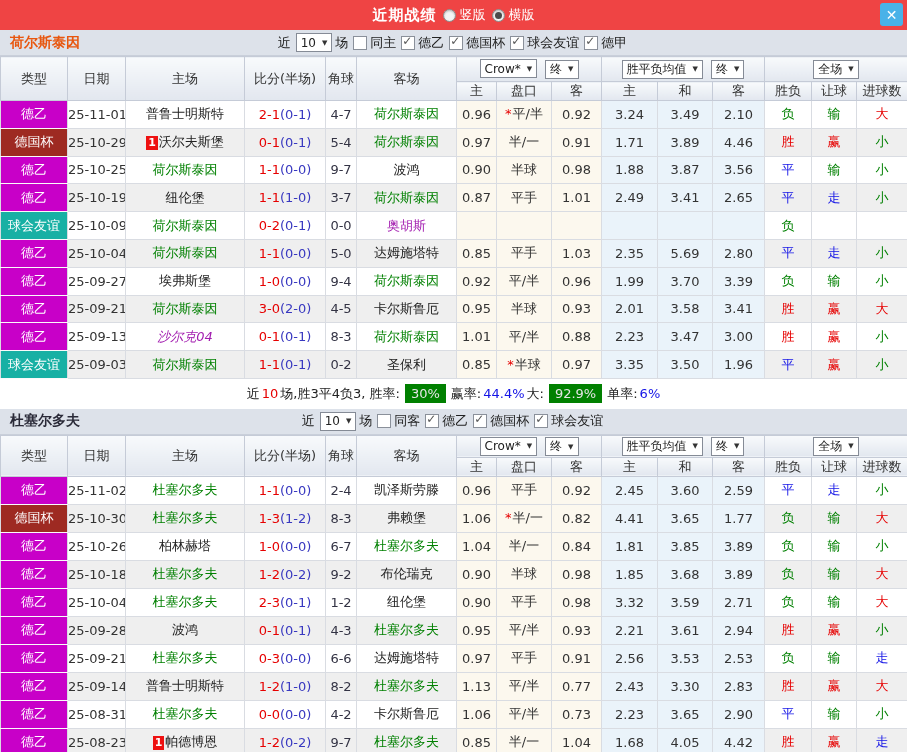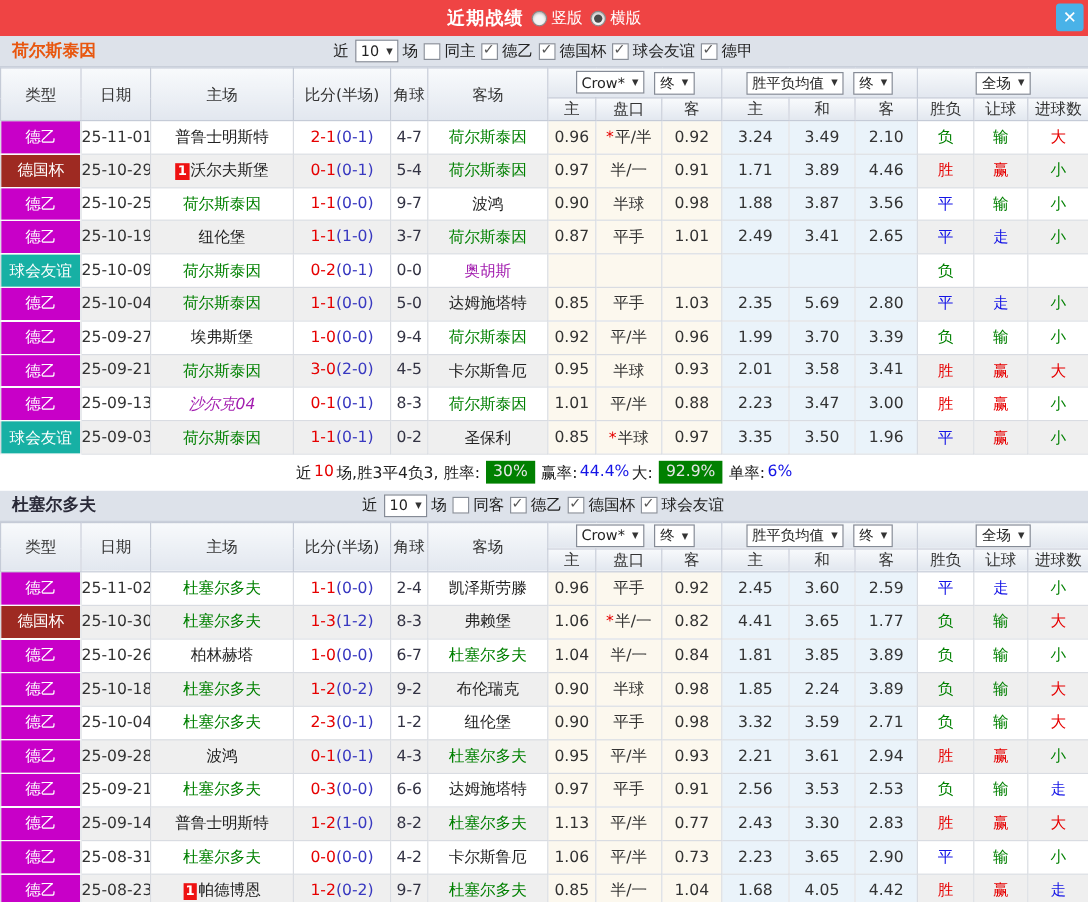--- a/index.html
+++ b/index.html
@@ -453,21 +453,21 @@
             <td class="type" style="background: rgb(200, 0, 200);">德乙</td>
             <td class="lf">25-10-18</td>
             <td class="lf"><span style="color: rgb(0, 128, 0);">杜塞尔多夫</span></td>
             <td class="lf"><span class="ft">1-2</span><span class="ht">(0-2)</span></td>
             <td class="lf corner">9-2</td>
             <td class="lf"><span style="color: rgb(34, 34, 34);">布伦瑞克</span></td>
             <td class="crow">0.90</td>
             <td class="crow"><span>半球</span></td>
             <td class="crow">0.98</td>
             <td class="mean">1.85</td>
-            <td class="mean">2.24</td>
+            <td class="mean">3.68</td>
             <td class="mean">3.89</td>
             <td class="res" style="color: rgb(0, 128, 0);">负</td>
             <td class="res" style="color: rgb(0, 128, 0);">输</td>
             <td class="res" style="color: rgb(230, 0, 0);">大</td>
           </tr>
           <tr>
             <td class="type" style="background: rgb(200, 0, 200);">德乙</td>
             <td class="lf">25-10-04</td>
             <td class="lf"><span style="color: rgb(0, 128, 0);">杜塞尔多夫</span></td>
             <td class="lf"><span class="ft">2-3</span><span class="ht">(0-1)</span></td>

